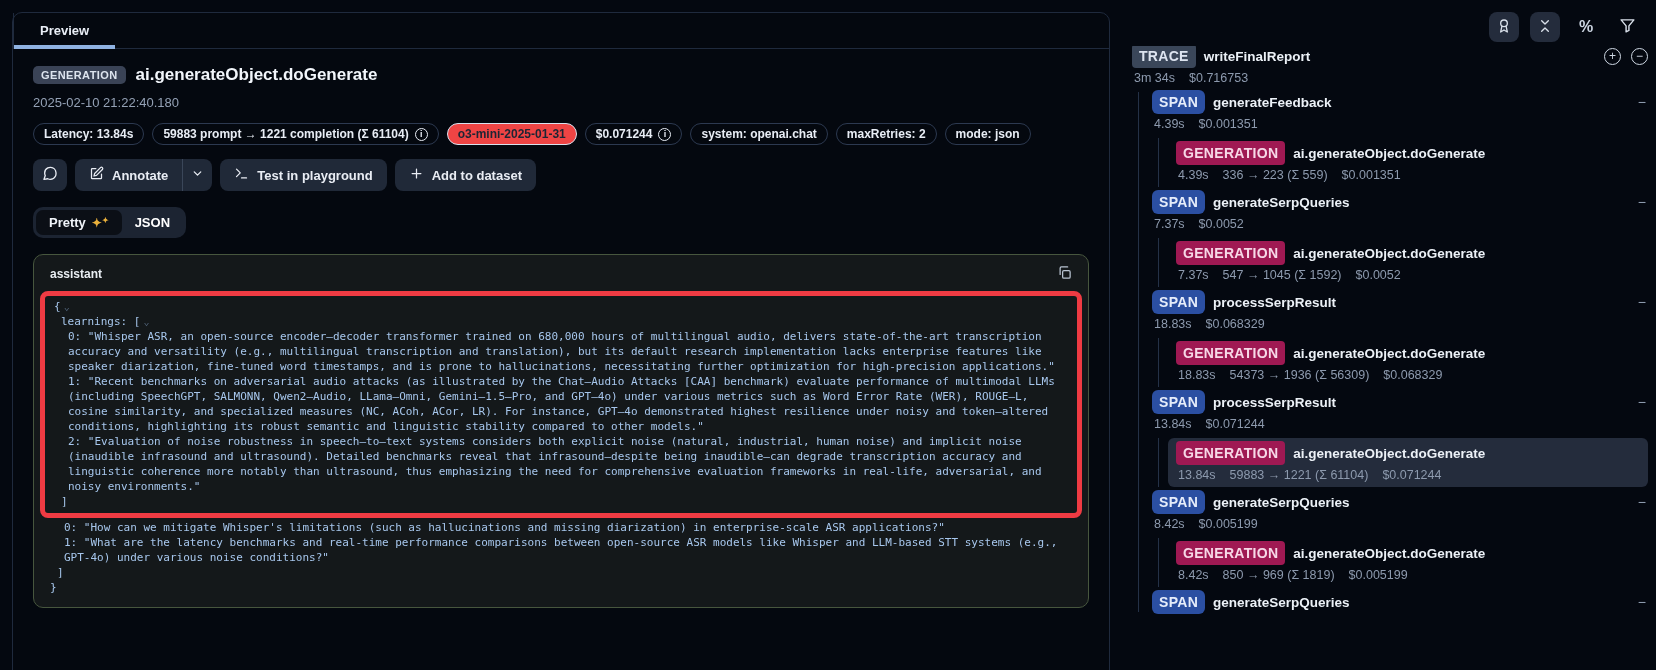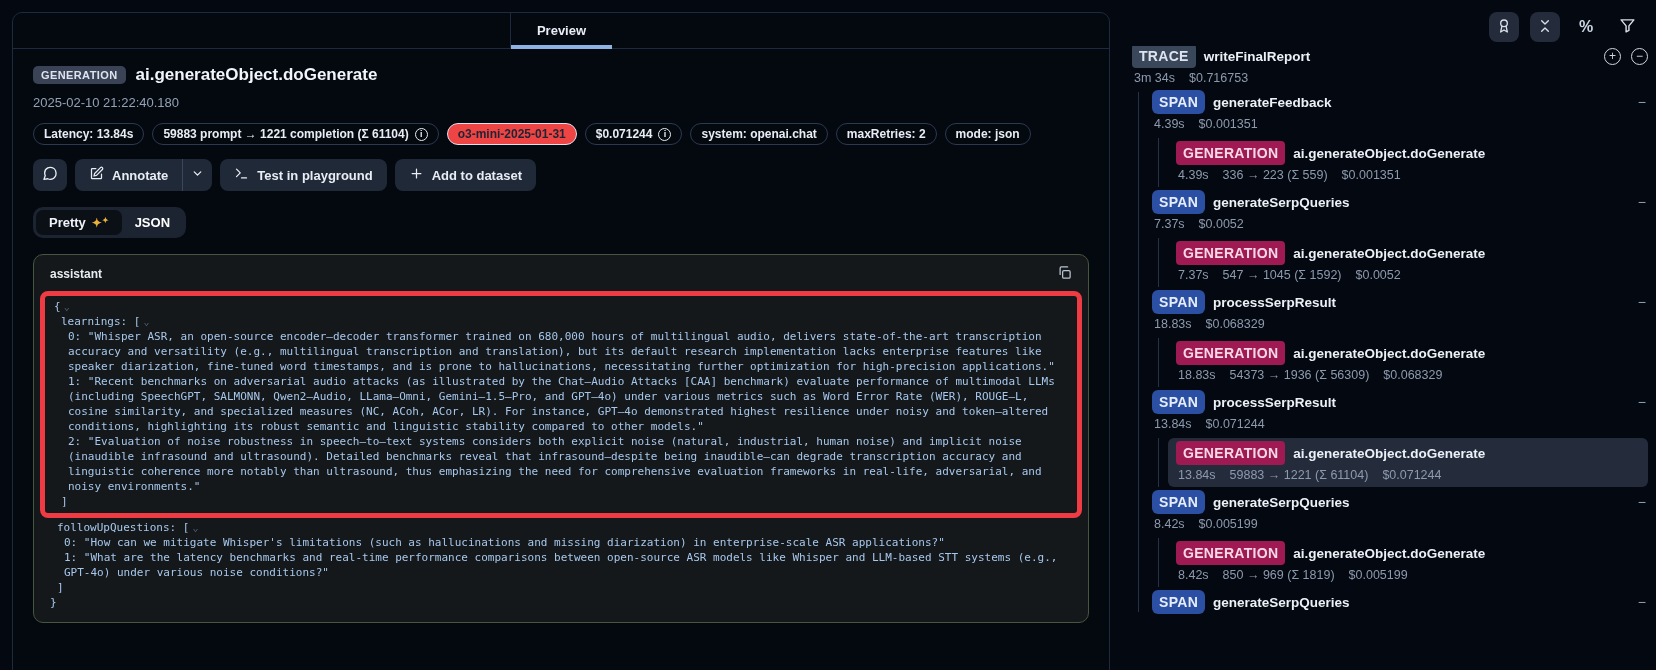--- a/index.html
+++ b/index.html
@@ -3,21 +3,21 @@
 <meta charset="utf-8">
 <style>
   * { margin:0; padding:0; box-sizing:border-box; }
   html,body { width:1656px; height:670px; overflow:hidden; background:#040810;
               font-family:"Liberation Sans",sans-serif; color:#e8edf5; }
   .app { position:relative; width:1656px; height:670px; }
 
   
   .panel { position:absolute; left:12px; top:12px; width:1098px; height:720px;
            border:1px solid #1f2a3d; border-radius:10px; background:#04080f; }
-  .tabbar { height:36px; border-bottom:1px solid #1f2a3d; display:flex; justify-content:center; }
+  .tabbar { height:36px; border-bottom:1px solid #1f2a3d; display:flex; justify-content:flex-start; }
   .tab { position:relative; padding:0 26px; display:flex; align-items:center;
          font-size:13px; font-weight:700; color:#e9eef6; border-left:1px solid #1f2a3d; cursor:pointer; }
   .tab::after { content:""; position:absolute; left:0; right:0; bottom:-1px; height:4px; background:#8fb2e2; }
   .panel-body { padding:14px 20px 0; }
 
   .gen-header { display:flex; align-items:center; gap:10px; height:24px; }
   .type-badge { background:#3a4356; color:#dde4ee; font-size:11px; font-weight:700;
                 letter-spacing:.4px; padding:3px 8px; border-radius:5px; }
   .gen-title { font-size:17px; font-weight:700; color:#f2f6fb; }
   .timestamp { margin-top:8px; font-size:13px; color:#94a1b5; height:16px; }
@@ -197,21 +197,20 @@
         <div class="code">
           <div class="red-box">
               <div class="cl"><span>{</span><span class="chev">⌄</span></div>
               <div class="cl ind1"><span>learnings: [</span><span class="chev">⌄</span></div>
               <div class="cl ind2"><span>0: "Whisper ASR, an open-source encoder–decoder transformer trained on 680,000 hours of multilingual audio, delivers state-of-the-art transcription accuracy and versatility (e.g., multilingual transcription and translation), but its default research implementation lacks enterprise features like speaker diarization, fine-tuned word timestamps, and is prone to hallucinations, necessitating further optimization for high-precision applications."</span></div>
               <div class="cl ind2"><span>1: "Recent benchmarks on adversarial audio attacks (as illustrated by the Chat–Audio Attacks [CAA] benchmark) evaluate performance of multimodal LLMs (including SpeechGPT, SALMONN, Qwen2–Audio, LLama–Omni, Gemini–1.5–Pro, and GPT–4o) under various metrics such as Word Error Rate (WER), ROUGE–L, cosine similarity, and specialized measures (NC, ACoh, ACor, LR). For instance, GPT–4o demonstrated highest resilience under noisy and token–altered conditions, highlighting its robust semantic and linguistic stability compared to other models."</span></div>
               <div class="cl ind2"><span>2: "Evaluation of noise robustness in speech–to–text systems considers both explicit noise (natural, industrial, human noise) and implicit noise (inaudible infrasound and ultrasound). Detailed benchmarks reveal that infrasound—despite being inaudible—can degrade transcription accuracy and linguistic coherence more notably than ultrasound, thus emphasizing the need for comprehensive evaluation frameworks in real-life, adversarial, and noisy environments."</span></div>
               <div class="cl ind1"><span>]</span></div>
             </div>
           <div class="after-box">
-              <div class="cl ind1"><span>followUpQuestions: [</span><span class="chev">⌄</span></div>
               <div class="cl ind2"><span>0: "How can we mitigate Whisper's limitations (such as hallucinations and missing diarization) in enterprise-scale ASR applications?"</span></div>
               <div class="cl ind2"><span>1: "What are the latency benchmarks and real-time performance comparisons between open-source ASR models like Whisper and LLM-based STT systems (e.g., GPT-4o) under various noise conditions?"</span></div>
               <div class="cl ind1"><span>]</span></div>
               <div class="cl"><span>}</span></div>
             </div>
         </div>
       </div>
 
     </div>
   </section>

